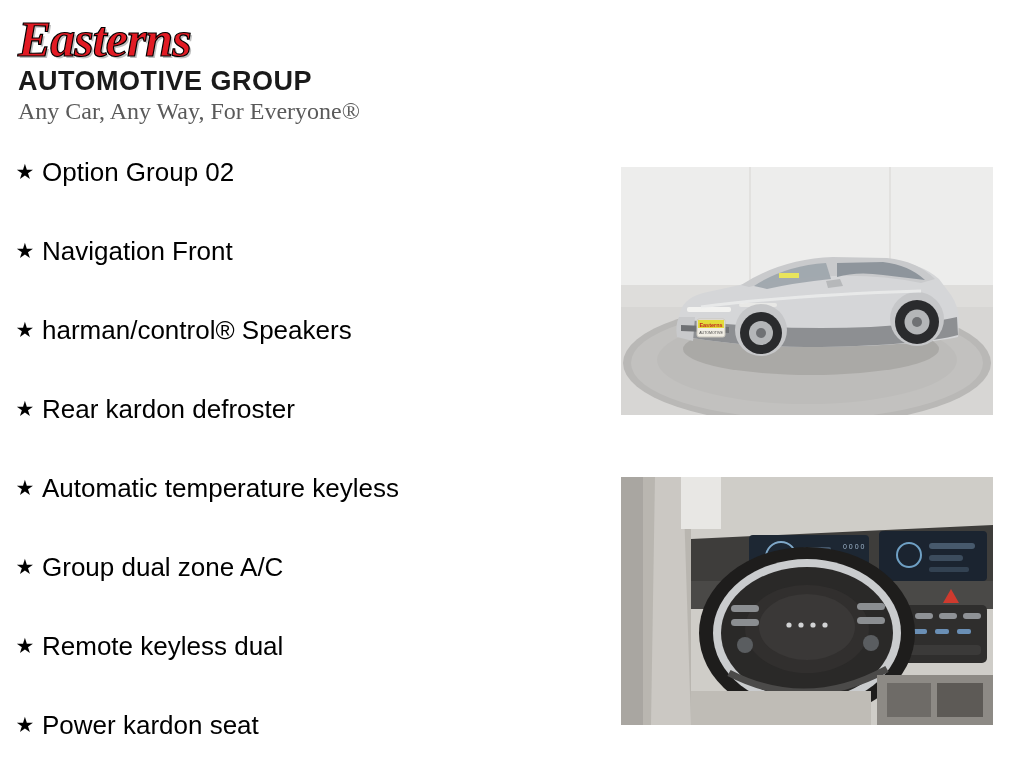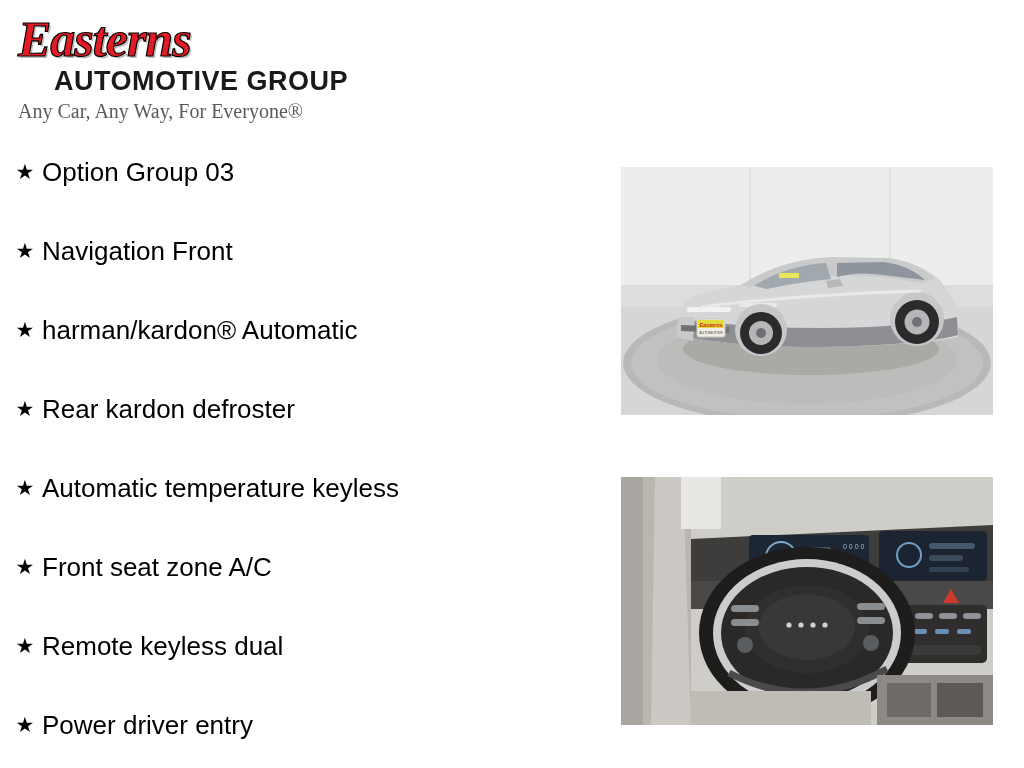--- a/index.html
+++ b/index.html
@@ -37,25 +37,24 @@
   }
   .logo-sub {
     font-family: "Liberation Sans", sans-serif;
     font-weight: bold;
     font-size: 27px;
     line-height: 30px;
     letter-spacing: 0.5px;
     color: #1a1a1a;
     margin-top: 2px;
     white-space: nowrap;
-    margin-left: 36px;
   }
   .logo-tag {
     font-family: "Liberation Serif", serif;
-    font-size: 20px;
+    font-size: 24px;
     line-height: 24px;
     color: #5a5a5a;
     margin-top: 3px;
     white-space: nowrap;
   }
 
   
   .feature-list {
     position: absolute;
     left: 8px;
@@ -111,49 +110,49 @@
 
 <div class="logo-block">
   <div class="logo-name">Easterns</div>
   <div class="logo-sub">AUTOMOTIVE GROUP</div>
   <div class="logo-tag">Any Car, Any Way, For Everyone®</div>
 </div>
 
 <ul class="feature-list">
   <li class="feature-item">
     <span class="bullet-star">★</span>
-    <span class="feature-text">Option Group 03</span>
+    <span class="feature-text">Option Group 02</span>
   </li>
   <li class="feature-item">
     <span class="bullet-star">★</span>
     <span class="feature-text">Navigation Front</span>
   </li>
   <li class="feature-item">
     <span class="bullet-star">★</span>
-    <span class="feature-text">harman/kardon® Automatic</span>
+    <span class="feature-text">harman/control® Speakers</span>
   </li>
   <li class="feature-item">
     <span class="bullet-star">★</span>
     <span class="feature-text">Rear kardon defroster</span>
   </li>
   <li class="feature-item">
     <span class="bullet-star">★</span>
     <span class="feature-text">Automatic temperature keyless</span>
   </li>
   <li class="feature-item">
     <span class="bullet-star">★</span>
-    <span class="feature-text">Front seat zone A/C</span>
+    <span class="feature-text">Group dual zone A/C</span>
   </li>
   <li class="feature-item">
     <span class="bullet-star">★</span>
     <span class="feature-text">Remote keyless dual</span>
   </li>
   <li class="feature-item">
     <span class="bullet-star">★</span>
-    <span class="feature-text">Power driver entry</span>
+    <span class="feature-text">Power kardon seat</span>
   </li>
 </ul>
 
 <div class="photo" id="photo-exterior">
   <svg viewBox="0 0 372 248" preserveAspectRatio="xMidYMid slice">
 
     <rect x="0" y="0" width="372" height="248" fill="#e9e9e7"></rect>
     <rect x="0" y="0" width="372" height="118" fill="#ededec"></rect>
     <rect x="0" y="118" width="372" height="22" fill="#dedddb"></rect>
     <rect x="0" y="140" width="372" height="108" fill="#d7d6d4"></rect>

